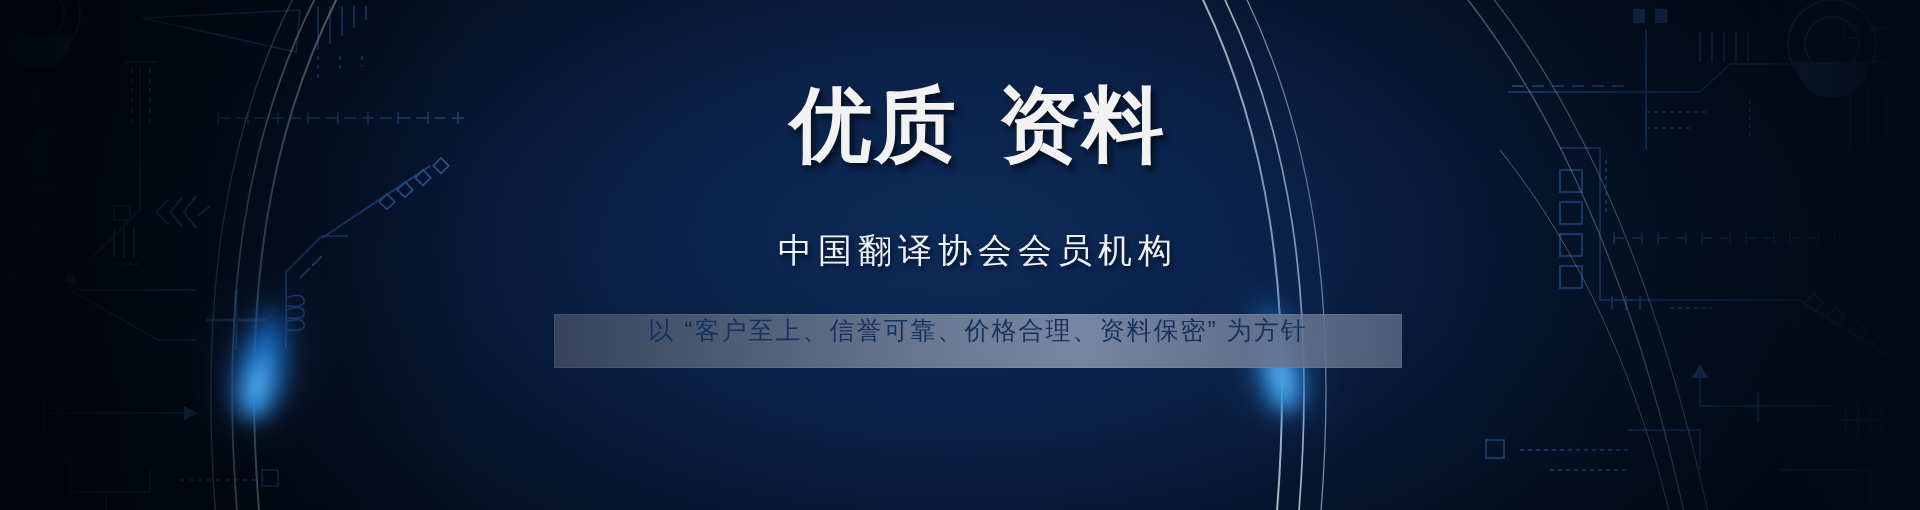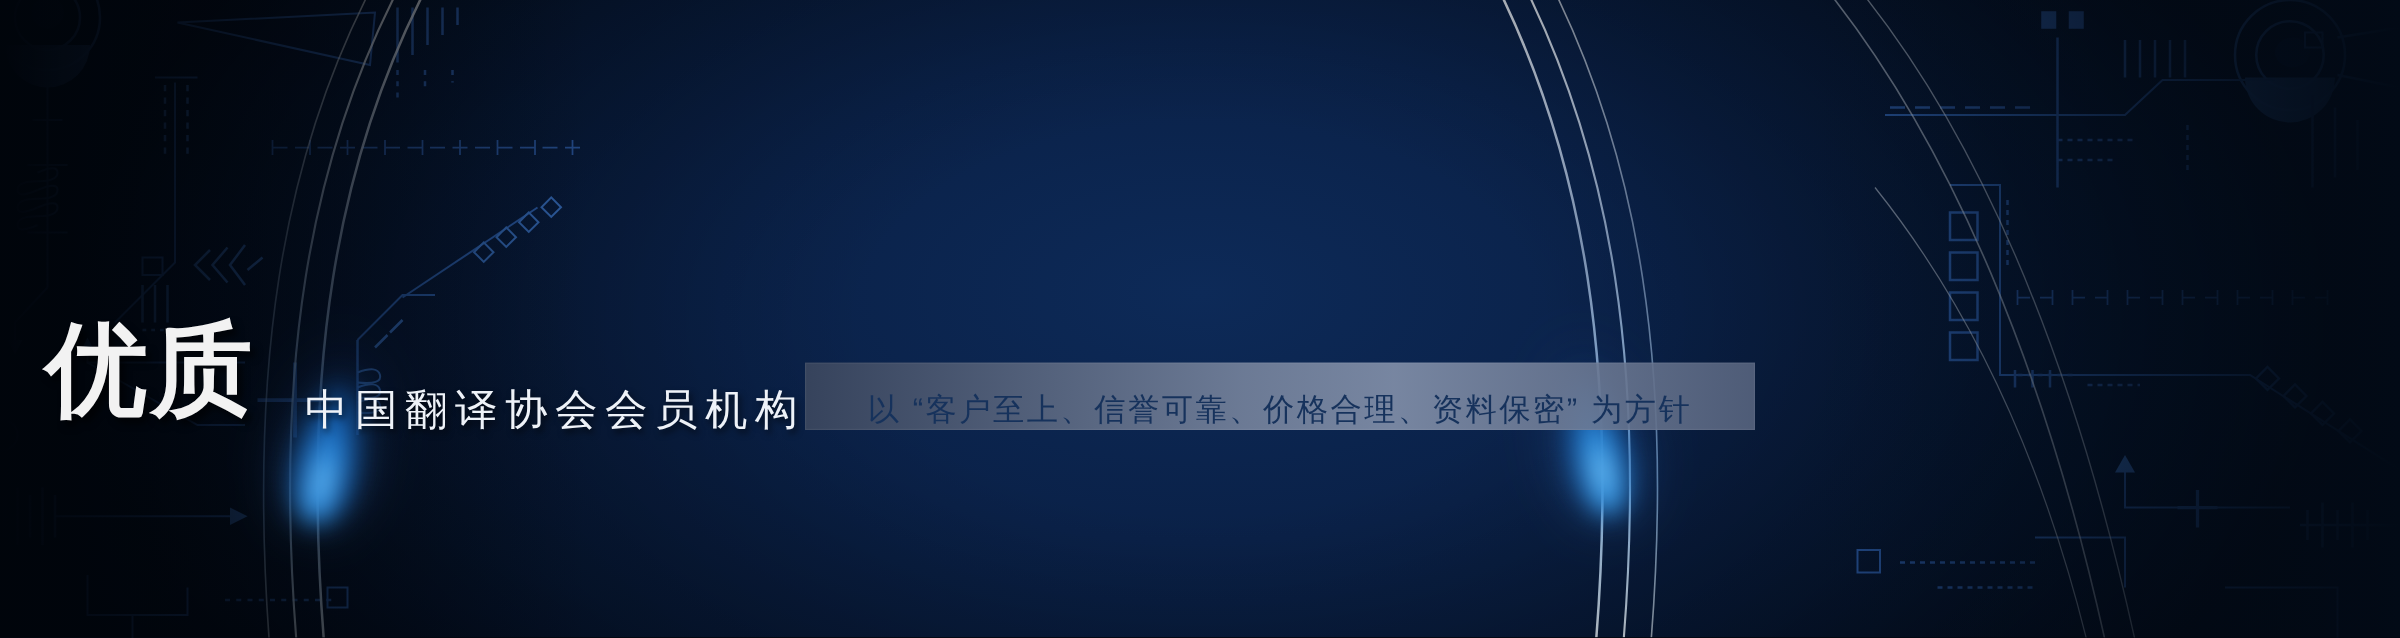--- a/index.html
+++ b/index.html
@@ -90,21 +90,21 @@
     transform: rotate(-12deg);
   }
 
   
   .content {
     position: absolute;
     left: 0; right: 0;
     top: 0;
     height: 510px;
     display: flex;
-    flex-direction: row;
+    flex-direction: column;
     align-items: center;
     justify-content: flex-start;
     padding-top: 84px;
     box-sizing: border-box;
     padding-left: 36px;
   }
 
   .headline {
     font-size: 82px;
     line-height: 1;
@@ -125,24 +125,24 @@
     font-size: 34px;
     letter-spacing: 6px;
     color: #eef2f8;
     font-weight: normal;
     white-space: nowrap;
     text-shadow: 2px 3px 5px rgba(0,0,0,0.6);
   }
 
   .slogan-bar {
     margin-top: 40px;
-    width: 760px;
+    width: 848px;
     height: 54px;
     display: flex;
-    align-items: flex-end;
+    align-items: flex-start;
     justify-content: center;
     background: linear-gradient(90deg,
         rgba(58,70,94,0.92) 0%,
         rgba(118,131,156,0.90) 46%,
         rgba(134,147,172,0.88) 62%,
         rgba(86,99,126,0.90) 100%);
     box-shadow: inset 0 0 0 1px rgba(255,255,255,0.06);
   }
   .slogan-text {
     font-size: 25px;
@@ -381,20 +381,21 @@
   <div class="glow left2"></div>
   <div class="glow left"></div>
   <div class="glow right2"></div>
   <div class="glow right"></div>
 
   <div class="content">
 
     <h1 class="headline">
       <span class="hl-white">优质</span>
       <span class="hl-gap"></span>
+      <span class="hl-white">资料</span>
     </h1>
 
     <div class="subtitle">中国翻译协会会员机构</div>
 
     <div class="slogan-bar">
       <div class="slogan-text">以 “客户至上、信誉可靠、价格合理、资料保密” 为方针</div>
     </div>
 
   </div>
 </div>

